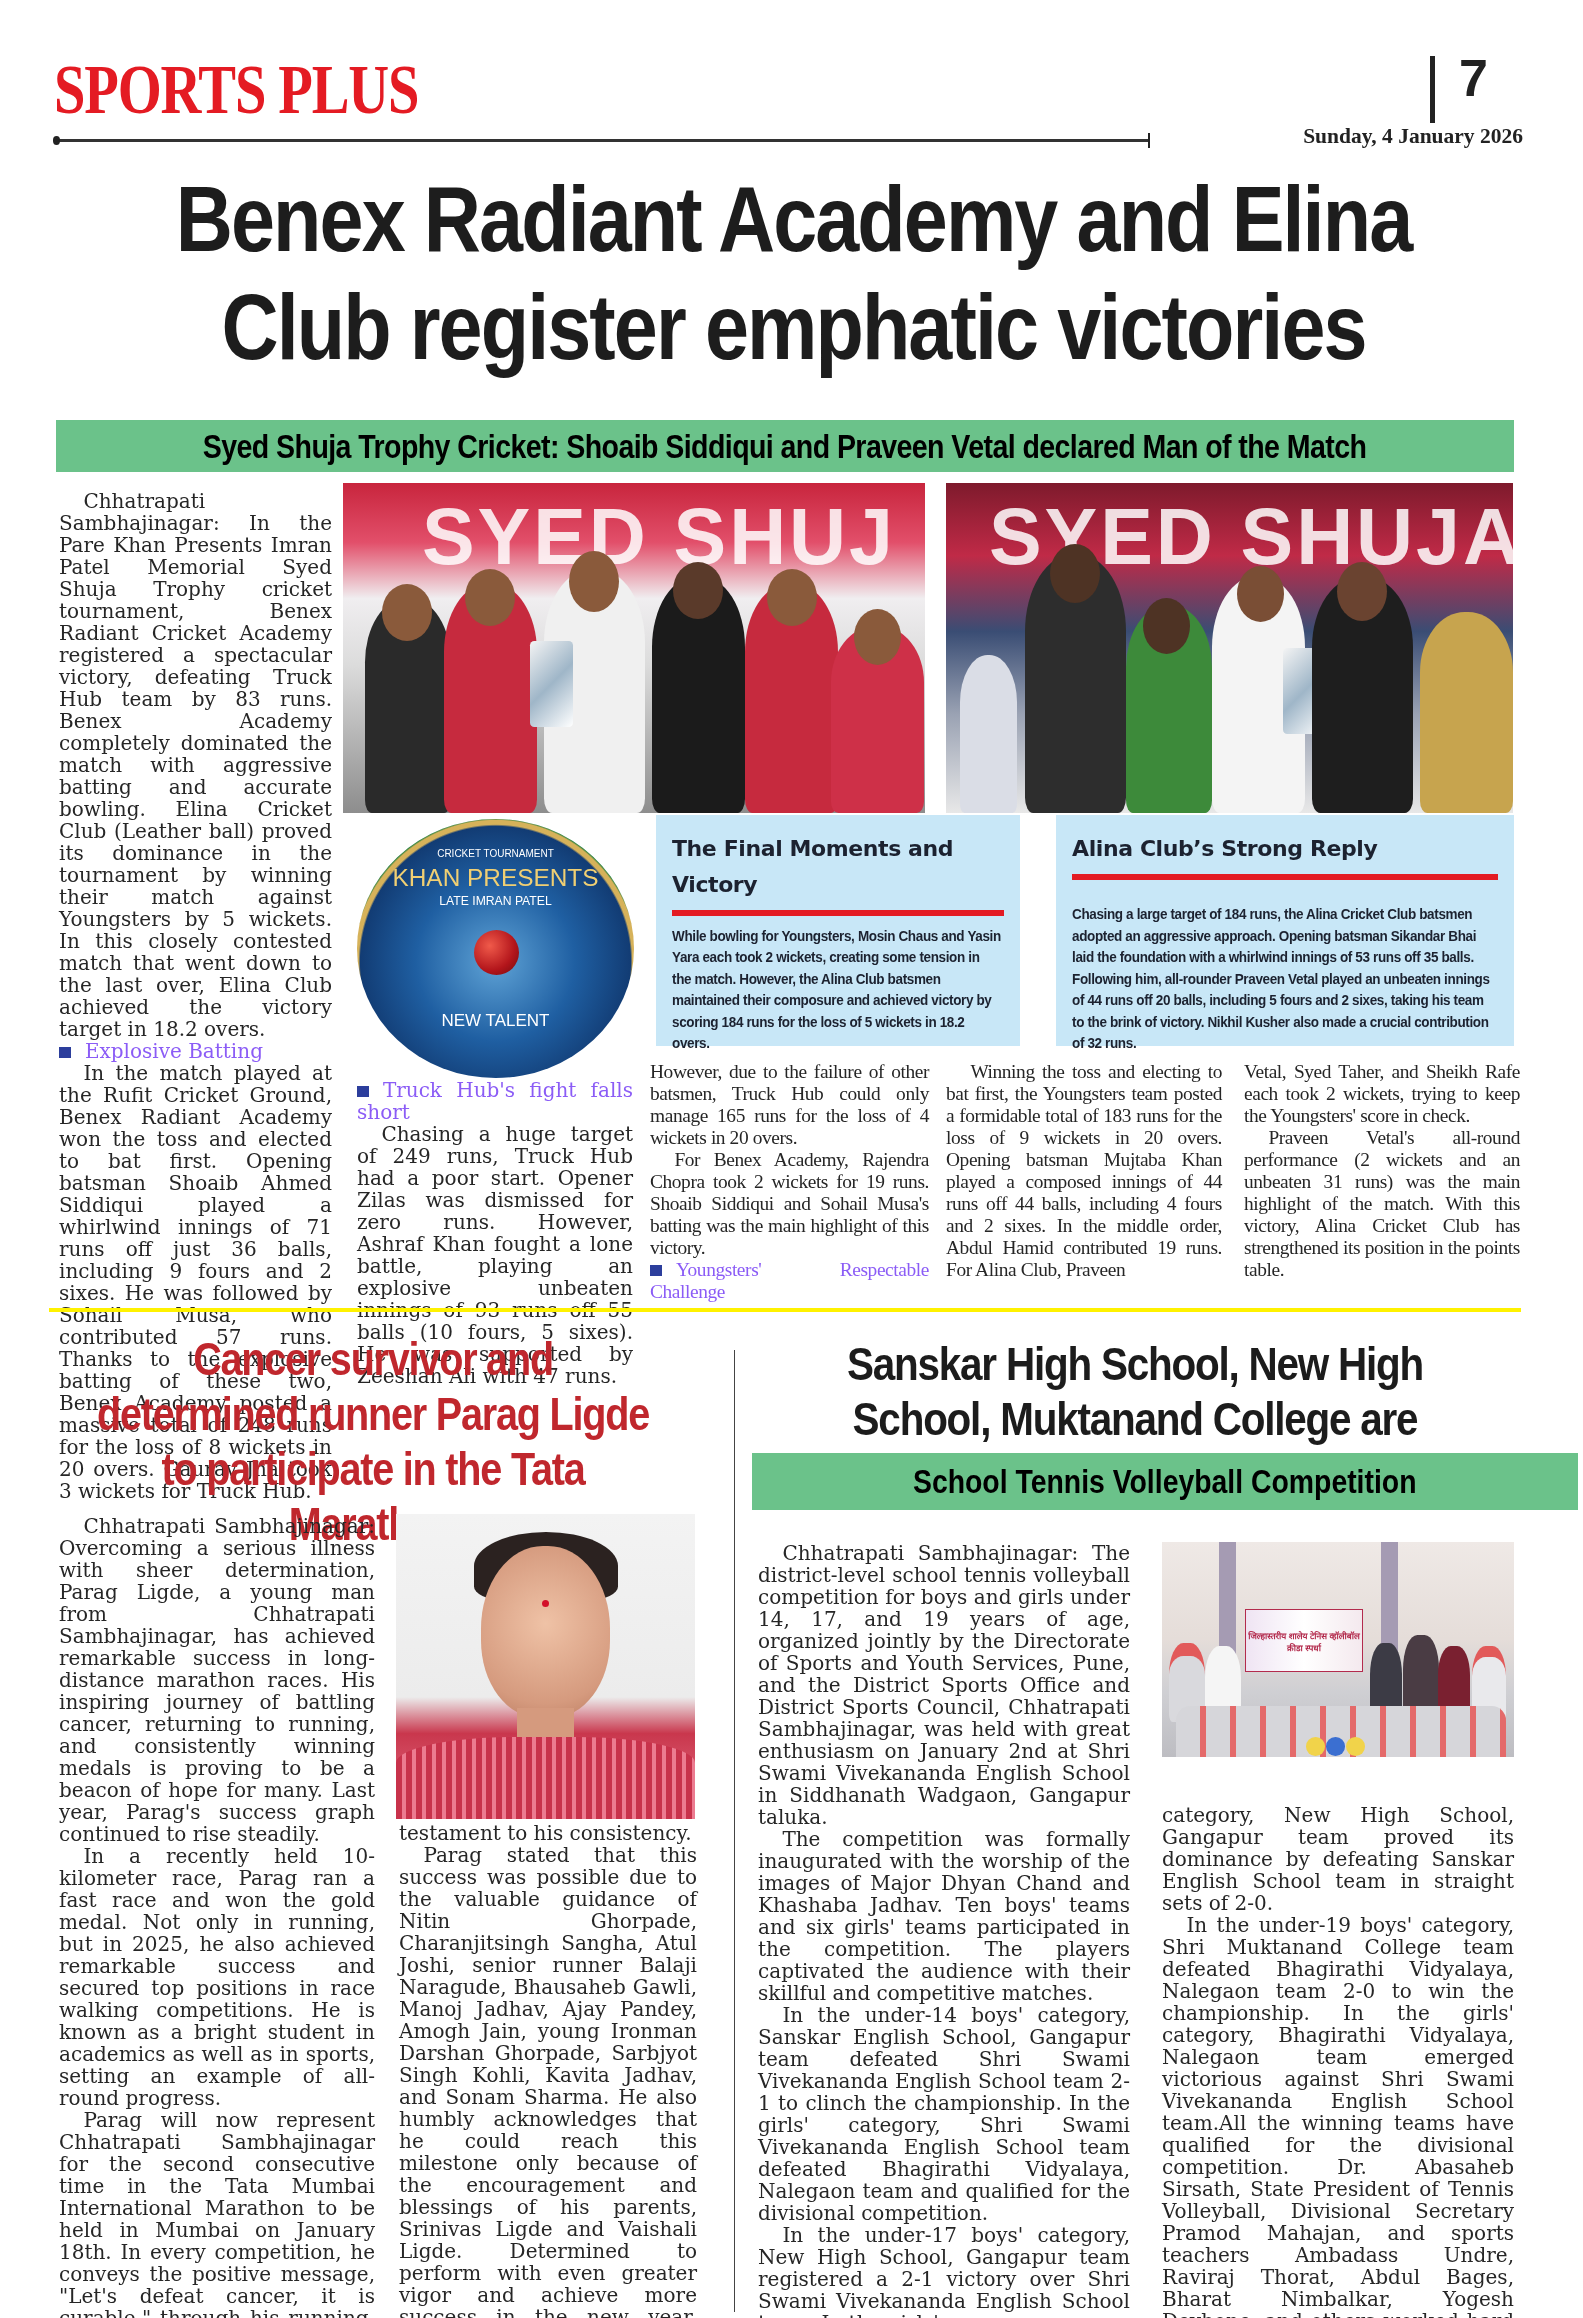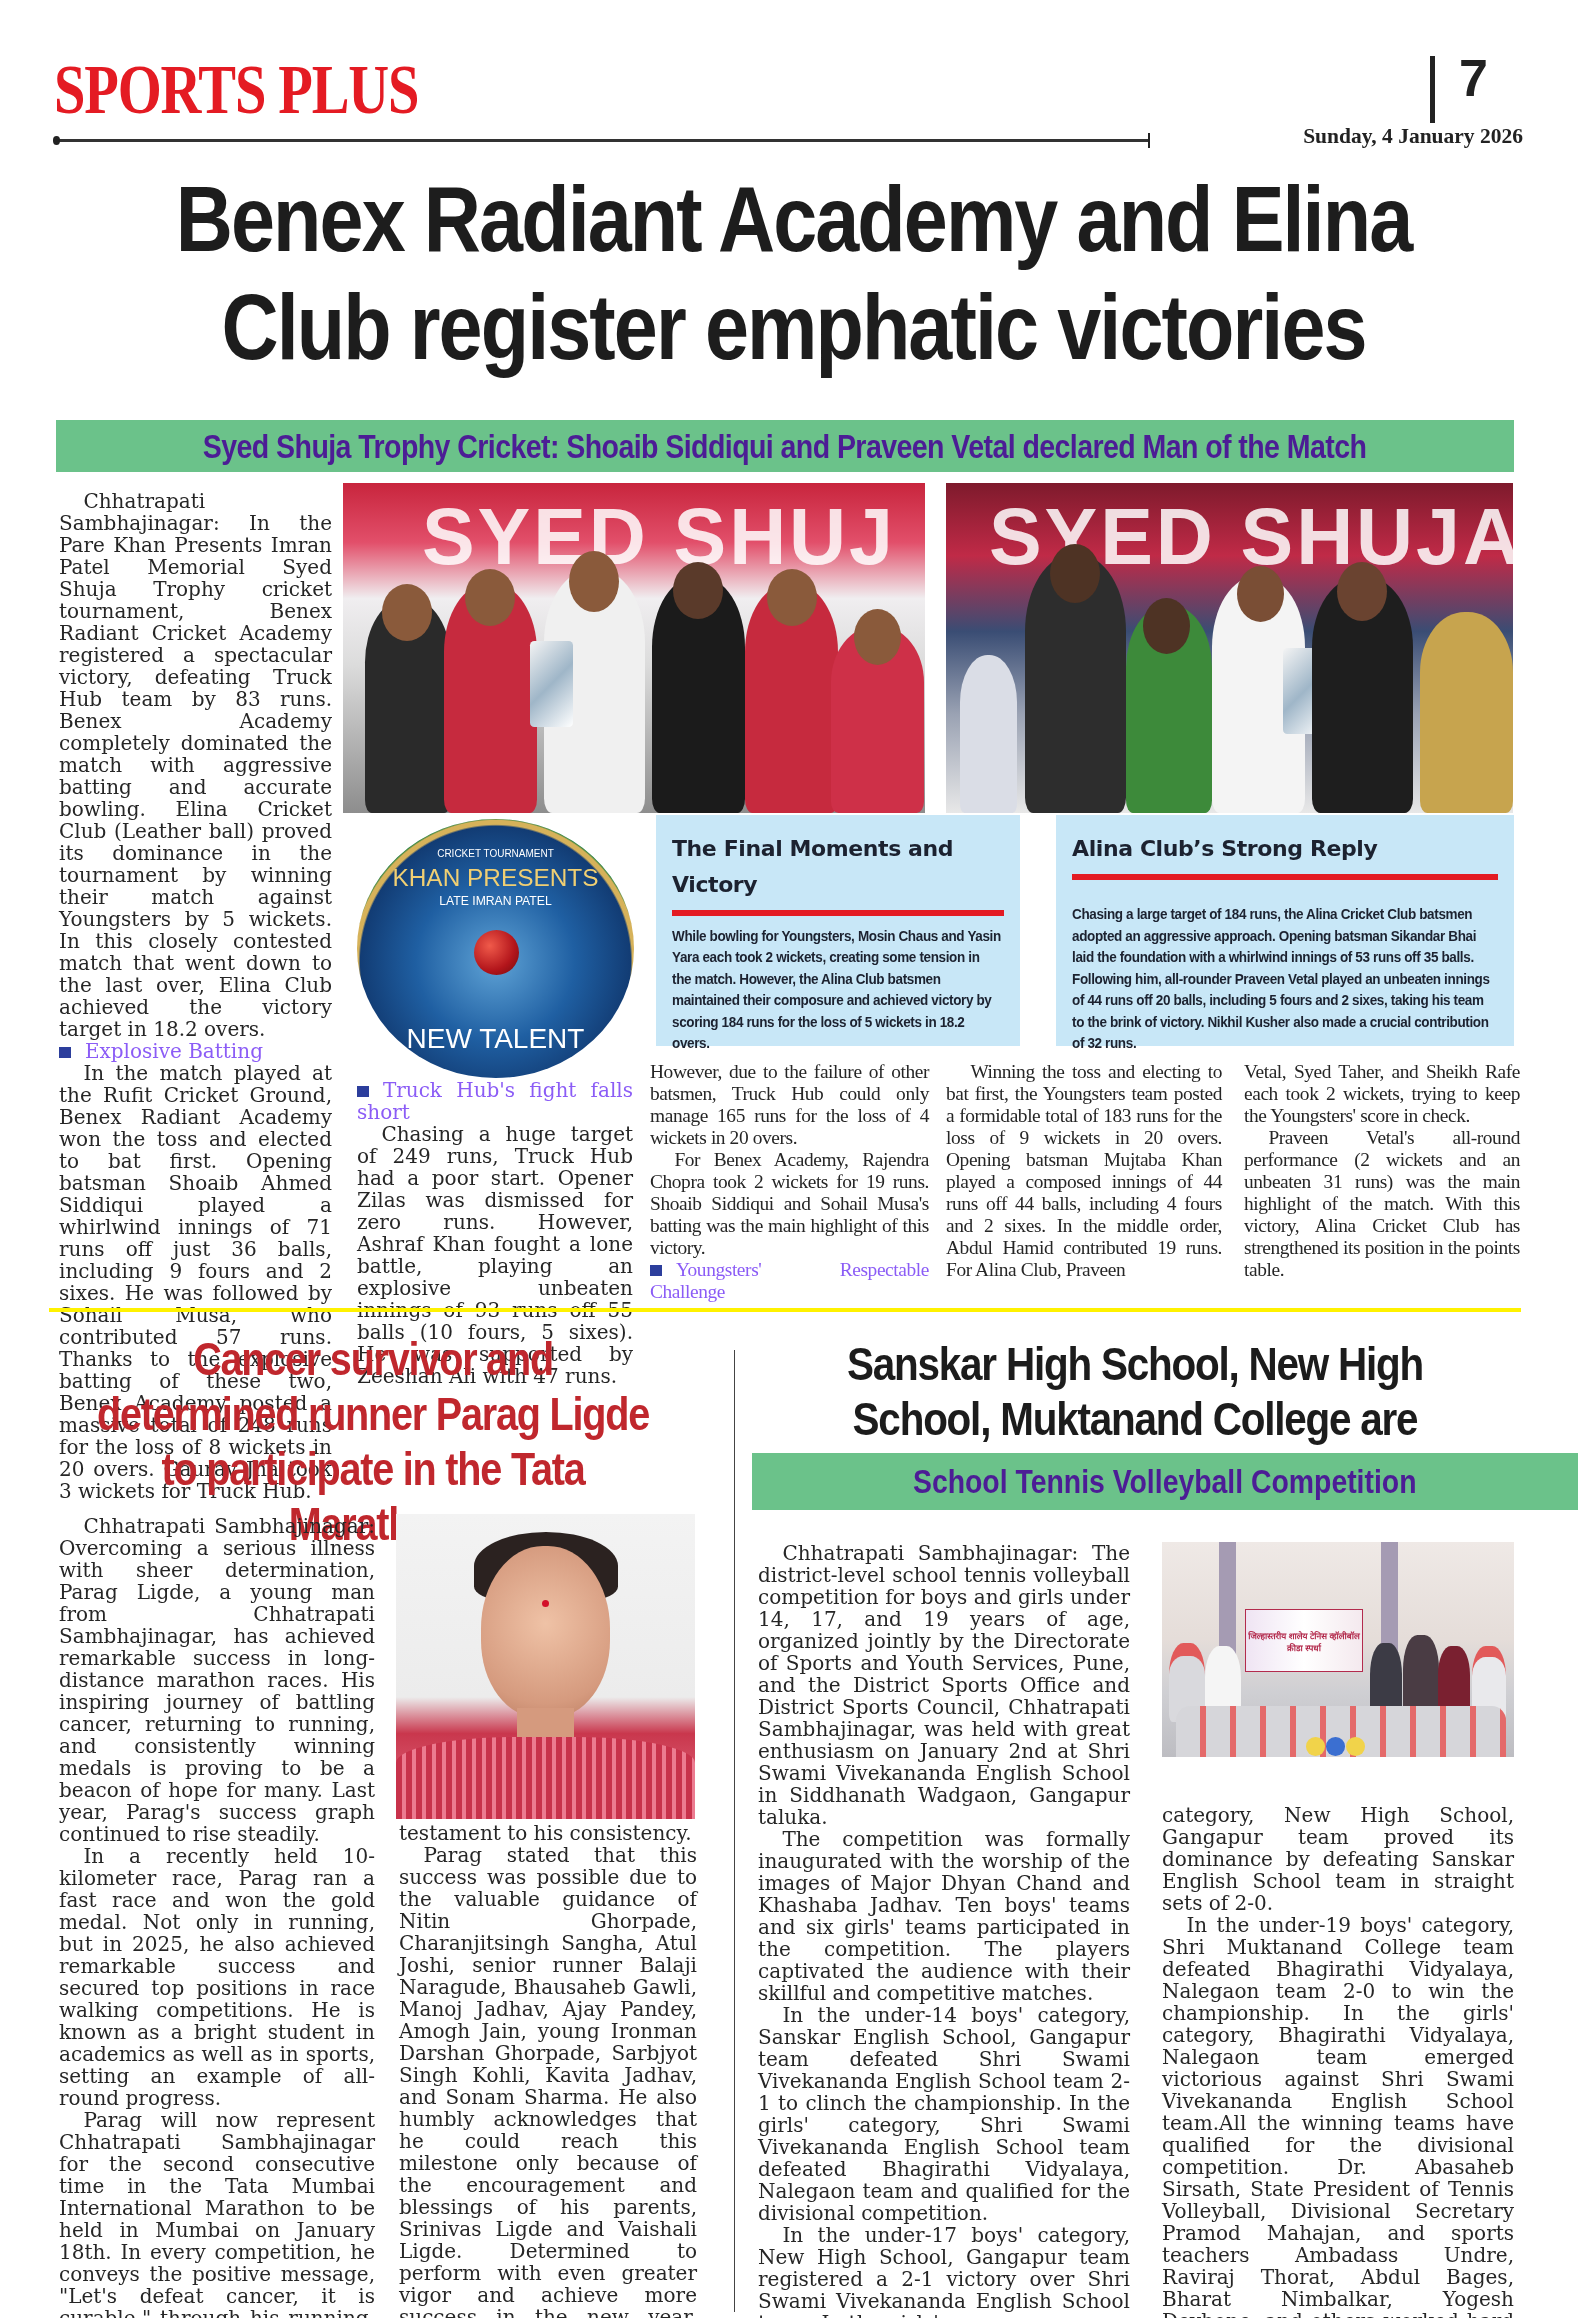--- a/index.html
+++ b/index.html
@@ -13,21 +13,21 @@
   .masthead-rule { left: 56px; top: 139px; width: 1093px; height: 2.9px; background: #333; }
   .masthead-rule::before { content: ""; position: absolute; left: -2.9px; top: -2.9px; width: 7.2px; height: 8.6px; border-radius: 50%; background: #222; }
   .masthead-rule::after { content: ""; position: absolute; right: -1.4px; top: -5.7px; width: 2.2px; height: 14.4px; background: #222; }
   .page-bar { left: 1430px; top: 56px; width: 5px; height: 67px; background: #222; }
   .page-num { left: 1459px; top: 52px; font-family: "Liberation Sans", sans-serif; font-weight: bold; font-size: 52px; color: #222; line-height: 1; }
   .page-date { left: 1264px; top: 124px; width: 259px; text-align: right; font-family: "Liberation Serif", serif; font-weight: bold; font-size: 21.5px; color: #222; }
 
   
   .headline { left: 43px; top: 165px; width: 1501px; text-align: center; font-family: "Liberation Sans", sans-serif; font-weight: bold; font-size: 92px; line-height: 108px; color: #1d1d1d; letter-spacing: -2.2px; transform: scaleX(0.86); transform-origin: center top; }
 
-  .green-bar { background: #6bc28a; color: #4c1d95; font-family: "Liberation Sans", sans-serif; font-weight: bold; text-align: center; }
+  .green-bar { background: #6bc28a; color: #000000; font-family: "Liberation Sans", sans-serif; font-weight: bold; text-align: center; }
   .subhead-bar { left: 56px; top: 420px; width: 1458px; height: 52px; font-size: 34px; line-height: 52px; letter-spacing: -0.7px; }
   .subhead-bar span { display: inline-block; transform: scaleX(0.84); }
 
   
   .col { font-family: "DejaVu Serif", serif; font-size: 20px; line-height: 22px; text-align: justify; color: #262626; }
   .col p { text-indent: 24.4px; }
   .col p.noind { text-indent: 0; }
   .sub-hl { color: #8b5cf6; text-indent: 0 !important; }
   .sub-hl::before { content: ""; display: inline-block; width: 11.5px; height: 11.5px; background: #2c3e9c; margin-right: 14.4px; vertical-align: 0px; }
   .condensed { font-family: "Liberation Serif", serif; font-size: 19.4px; line-height: 22px; letter-spacing: -0.4px; }
@@ -119,21 +119,21 @@
   <div class="person" style="left:366px;width:101px;height:237px;background:#1e1e1e;"></div>
   <div class="head" style="left:391px;top:79px;width:50px;height:59px;background:#6a4330;"></div>
   <div class="person" style="left:474px;width:93px;height:201px;background:#c7a44e;"></div>
 </div>
 
 <div class="abs logo">
   <div class="logo-text" style="top:29px;font-size:10px;color:#fff;">CRICKET TOURNAMENT</div>
   <div class="logo-text" style="top:45px;font-size:24.4px;">KHAN PRESENTS</div>
   <div class="logo-text" style="top:75px;font-size:12.2px;color:#fff;">LATE IMRAN PATEL</div>
   <div class="ball"></div>
-  <div class="logo-text" style="top:204px;font-size:28px;color:#fff;">NEW TALENT</div>
+  <div class="logo-text" style="top:192px;font-size:17px;color:#fff;">NEW TALENT</div>
 </div>
 
 <div class="abs col" style="left:59px;top:490px;width:273px;">
   <p>Chhatrapati Sambhajinagar: In the Pare Khan Presents Imran Patel Memorial Syed Shuja Trophy cricket tournament, Benex Radiant Cricket Academy registered a spectacular victory, defeating Truck Hub team by 83 runs. Benex Academy completely dominated the match with aggressive batting and accurate bowling. Elina Cricket Club (Leather ball) proved its dominance in the tournament by winning their match against Youngsters by 5 wickets. In this closely contested match that went down to the last over, Elina Club achieved the victory target in 18.2 overs.</p>
   <p class="sub-hl">Explosive Batting</p>
   <p>In the match played at the Rufit Cricket Ground, Benex Radiant Academy won the toss and elected to bat first. Opening batsman Shoaib Ahmed Siddiqui played a whirlwind innings of 71 runs off just 36 balls, including 9 fours and 2 sixes. He was followed by Sohail Musa, who contributed 57 runs. Thanks to the explosive batting of these two, Benex Academy posted a massive total of 248 runs for the loss of 8 wickets in 20 overs. Gaurav Jha took 3 wickets for Truck Hub.</p>
 </div>
 
 <div class="abs col" style="left:357px;top:1079px;width:276px;">
   <p class="sub-hl">Truck Hub's fight falls short</p>

